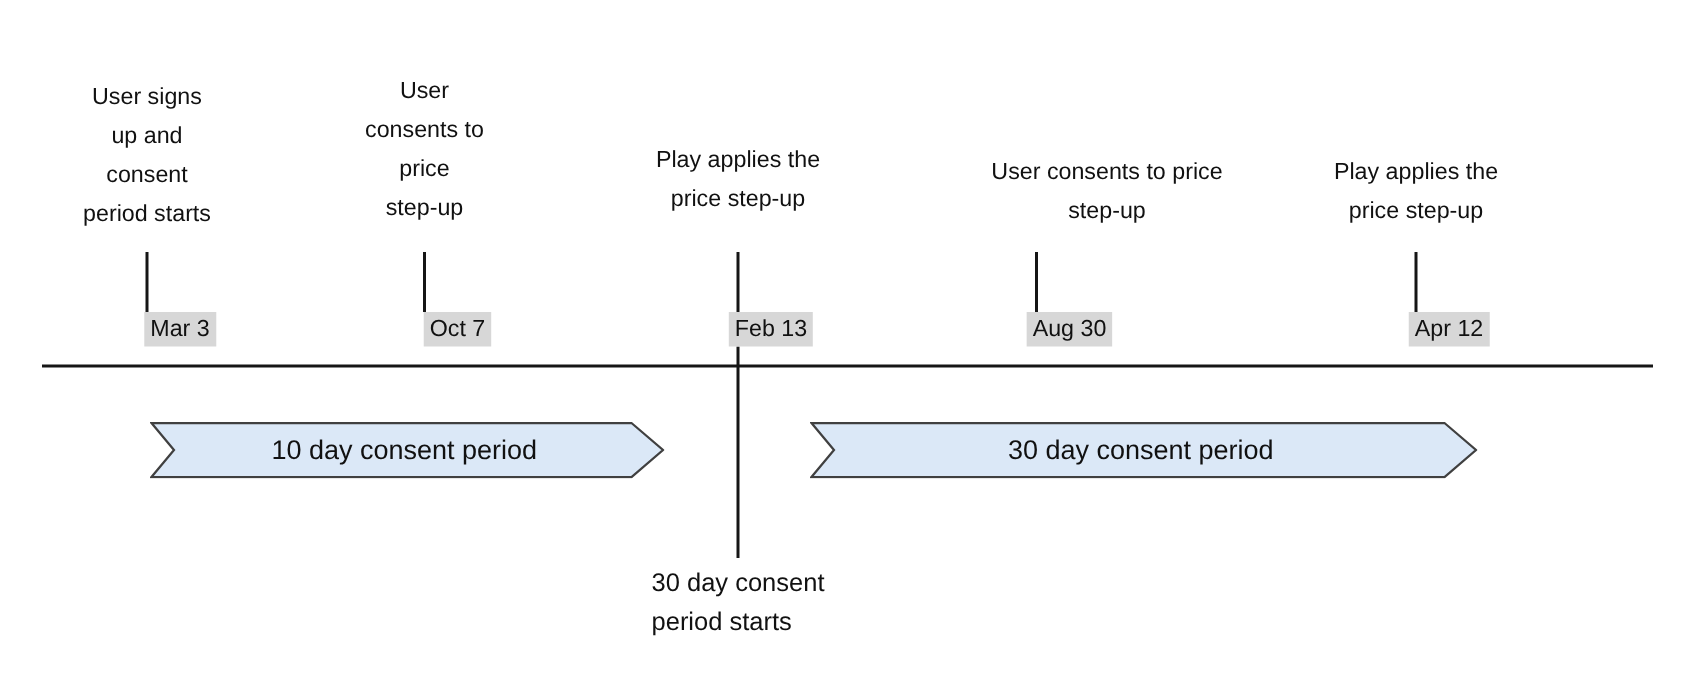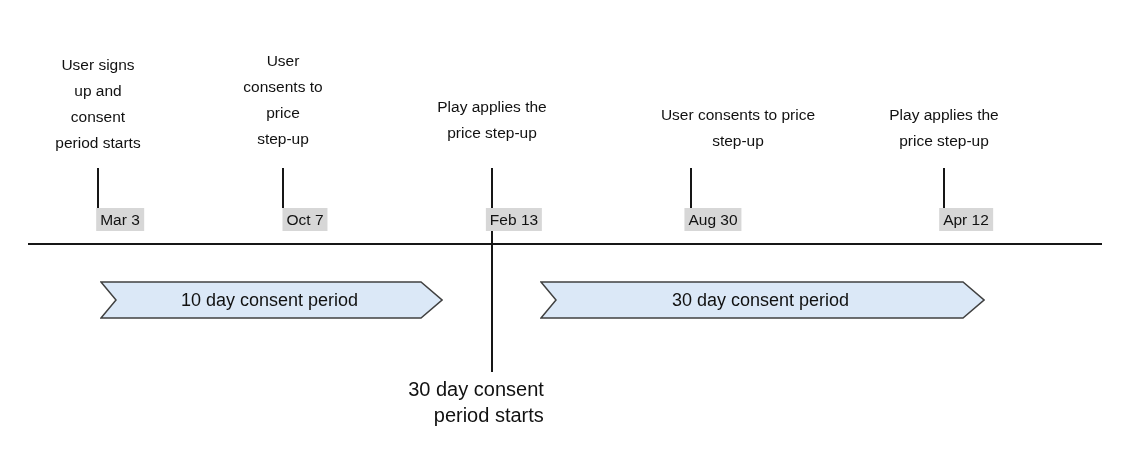--- a/index.html
+++ b/index.html
@@ -87,26 +87,26 @@
     display: flex;
     align-items: center;
     justify-content: center;
     padding-right: 14px;
     padding-left: 10px;
     font-size: 18px;
     color: #111111;
   }
   .annotation {
     position: absolute;
-    left: 476px;
+    left: 492px;
     top: 376px;
     transform: translateX(-50%);
     width: max-content;
-    text-align: right;
-    font-size: 20px;
+    text-align: left;
+    font-size: 17px;
     line-height: 26px;
     white-space: pre-line;
     color: #111111;
   }
 </style>
 </head>
 <body>
 
 <div class="canvas">
 

